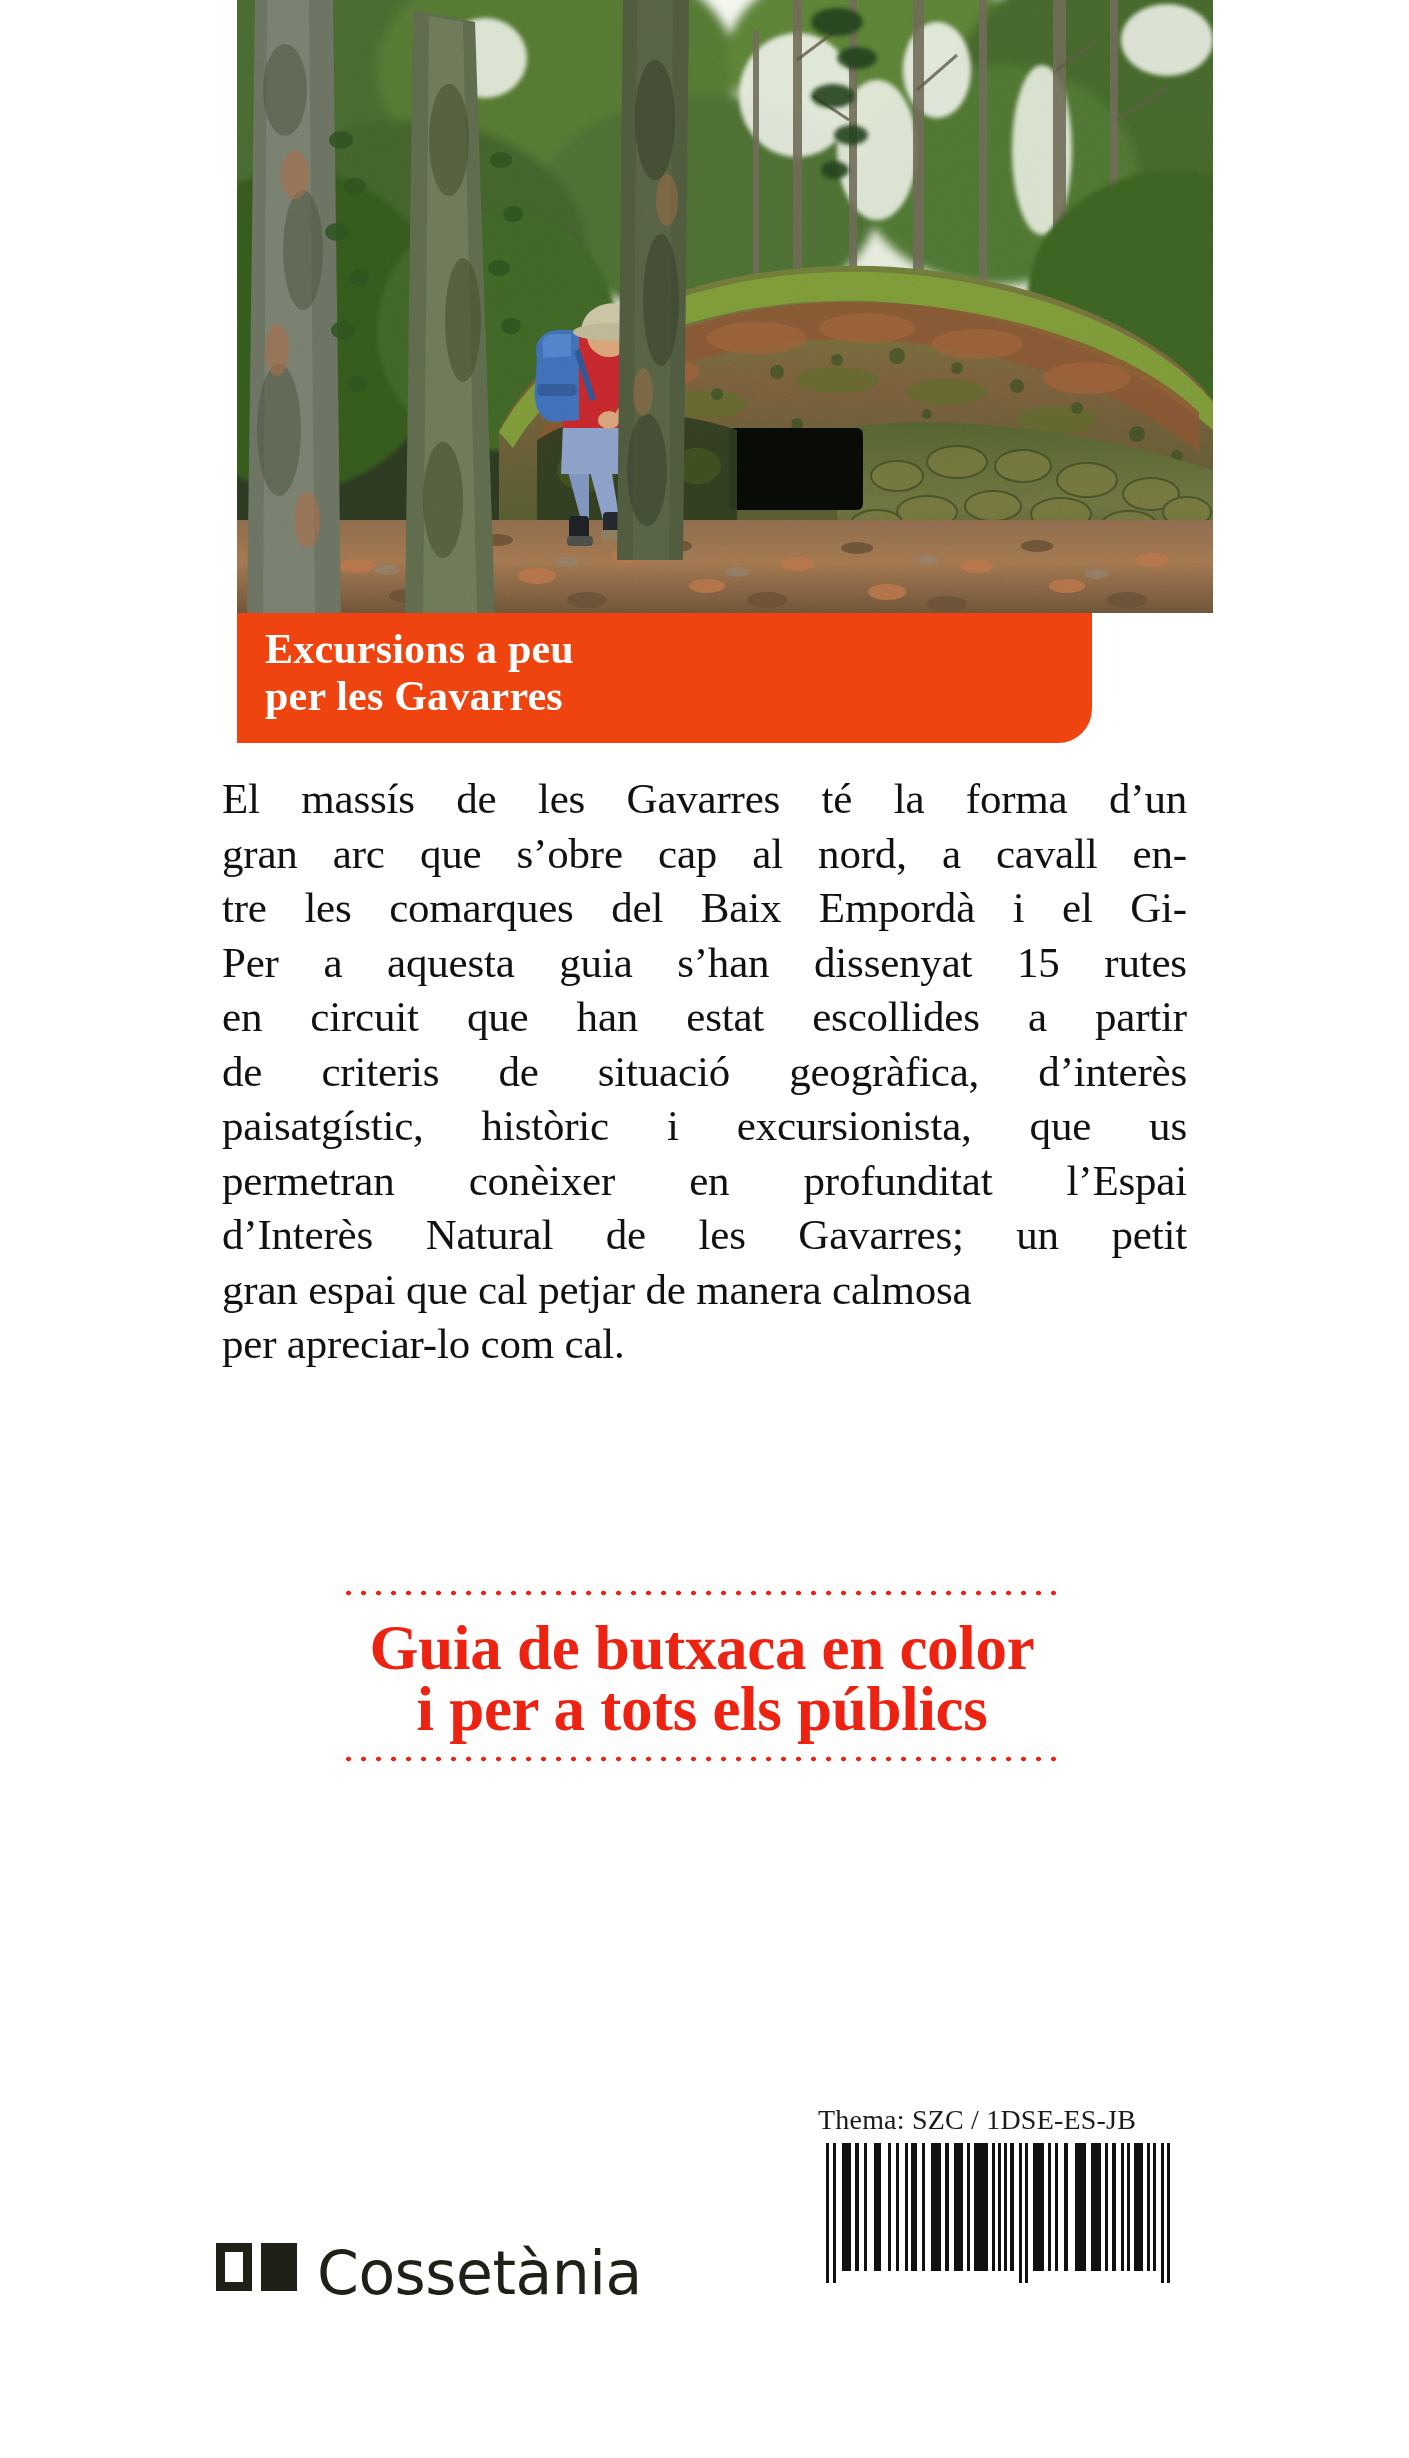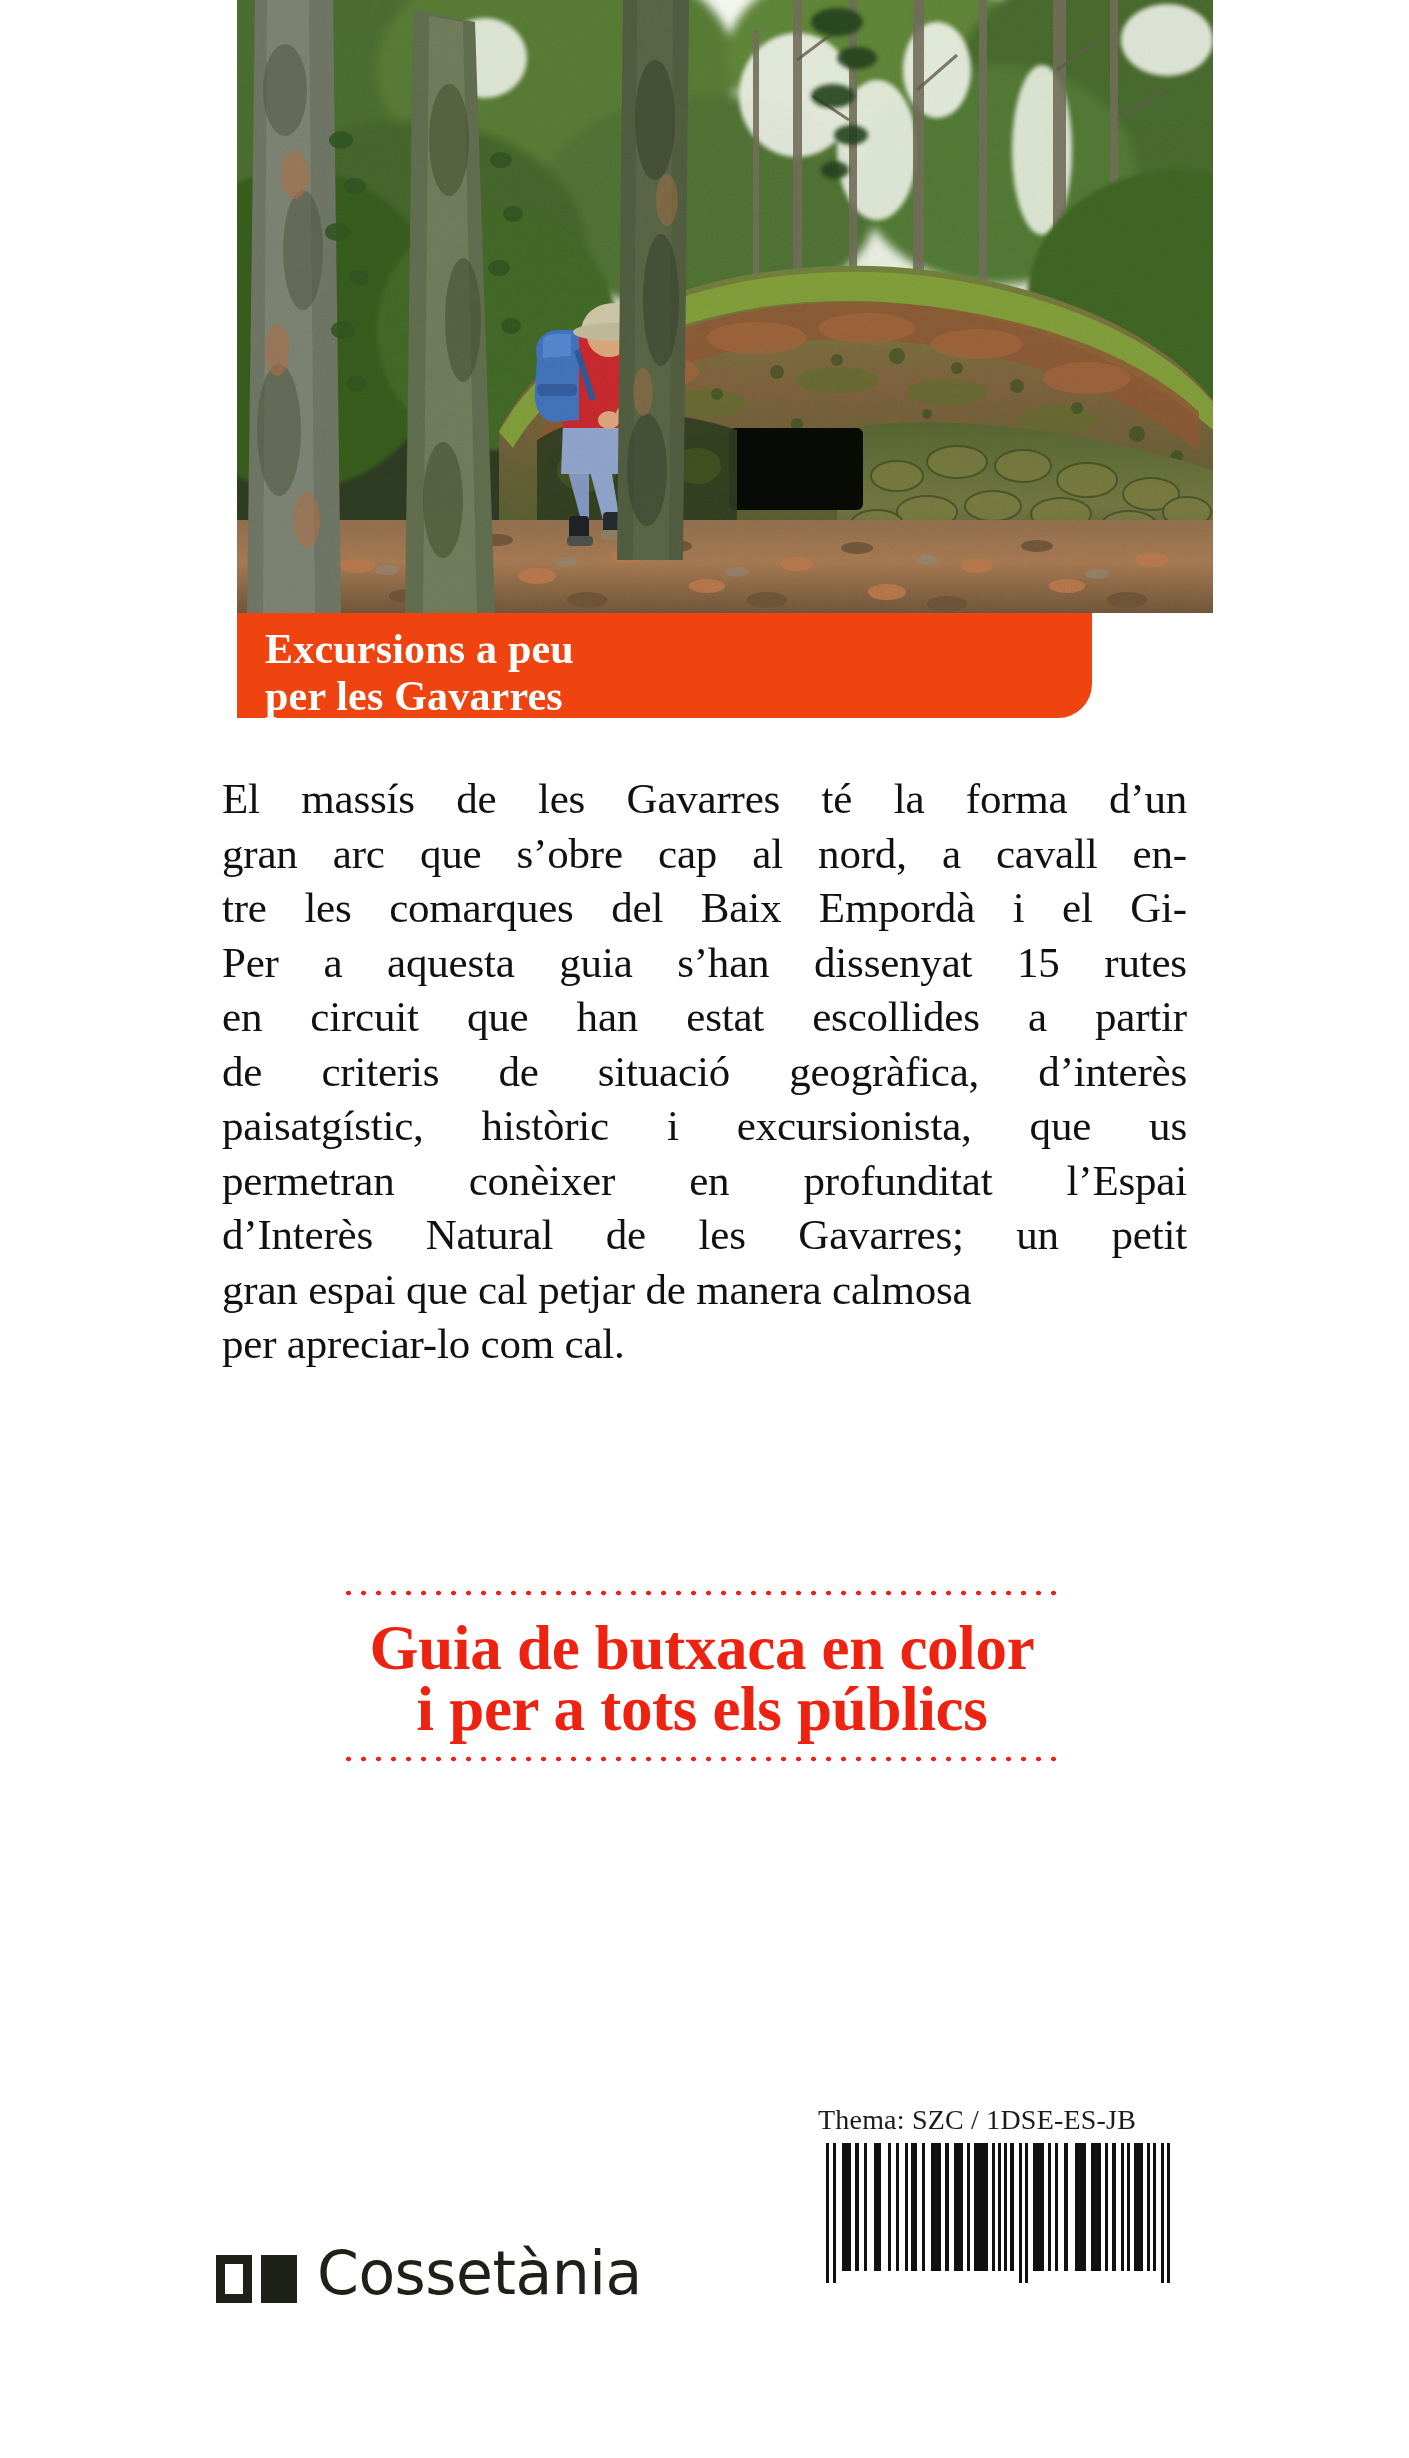--- a/index.html
+++ b/index.html
@@ -26,21 +26,21 @@
     background: #2d3a22;
   }
   #cover-photo svg { display: block; width: 100%; height: 100%; }
 
   
   #title-banner {
     position: absolute;
     left: 237px;
     top: 613px;
     width: 855px;
-    height: 105px;
+    height: 130px;
     background: #ef4410;
     border-top-right-radius: 0px;
     border-bottom-right-radius: 34px;
     box-sizing: border-box;
     padding: 13px 0 0 28px;
   }
   #title-banner .tline {
     color: #ffffff;
     font-family: "Liberation Serif", "DejaVu Serif", serif;
     font-weight: bold;
@@ -131,21 +131,21 @@
     text-align: center;
     white-space: nowrap;
   }
 
   
   #publisher-logo {
     position: absolute;
     left: 190px;
     top: 2243px;
     display: flex;
-    align-items: flex-end;
+    align-items: flex-start;
     gap: 0px;
     padding-left: 26px;
   }
   #logo-square-outline {
     width: 36px;
     height: 48px;
     border: 9px solid #1d2118;
     box-sizing: border-box;
     background: #ffffff;
   }

